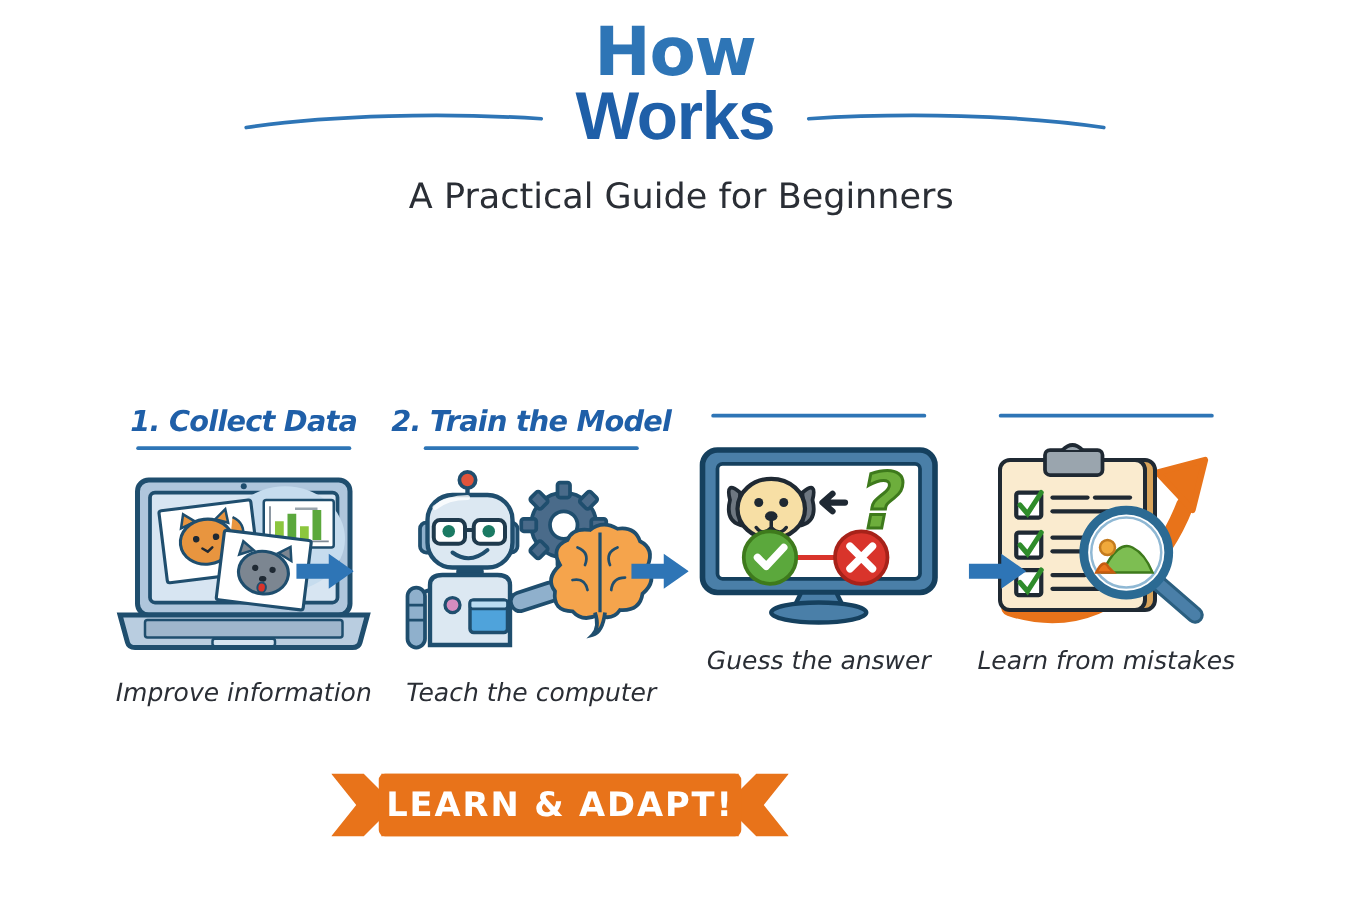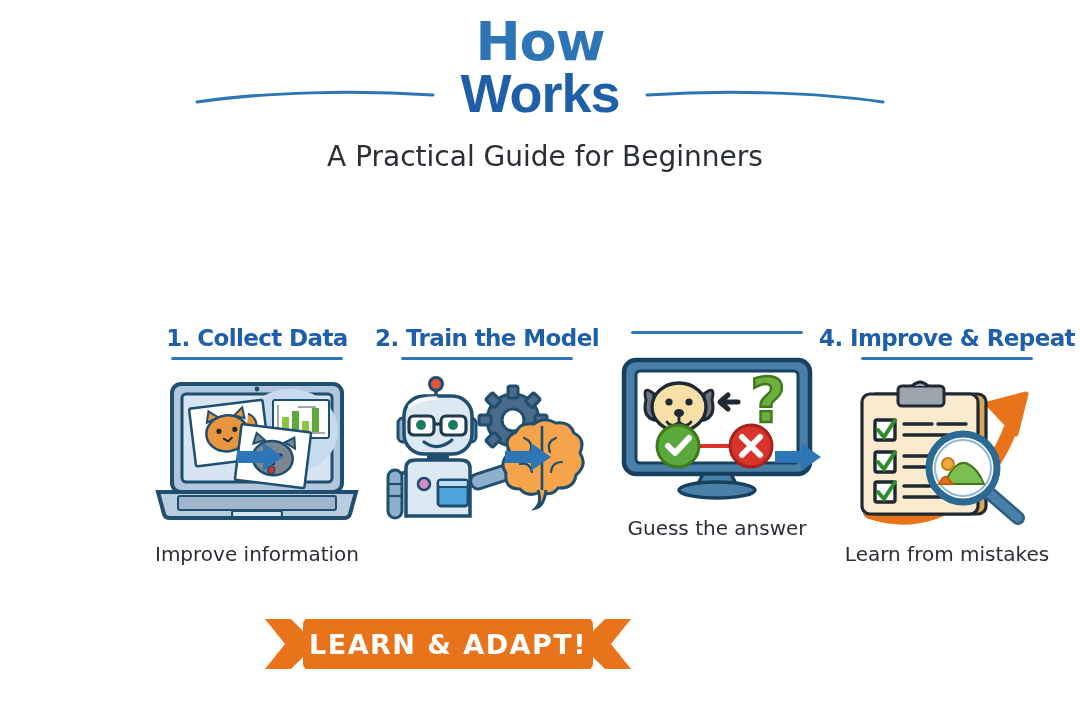--- a/index.html
+++ b/index.html
@@ -87,23 +87,24 @@
   
   .steps {
     position: absolute;
     top: 325px;
     left: 0;
     width: 1080px;
     height: 270px;
     display: flex;
     flex-direction: row;
     align-items: flex-start;
-    justify-content: flex-end;
+    justify-content: center;
     padding: 0 18px;
     box-sizing: border-box;
+    font-style: italic;
   }
   .step {
     width: 230px;
     display: flex;
     flex-direction: column;
     align-items: center;
     position: relative;
   }
   .step-heading {
     font-family: "DejaVu Sans", sans-serif;
@@ -320,20 +321,21 @@
           <rect x="90" y="94" width="40" height="15" rx="7" fill="#8FB0CC" stroke="#1F4E6E" stroke-width="3" transform="rotate(-18 110 101)"></rect>
 
           <g>
             <path d="M130 76 q-8 -14 6 -20 q4 -10 18 -8 q10 -8 22 -1 q14 -2 18 10 q12 6 6 20 q8 12 -4 22 q-2 14 -18 13 q-6 9 -18 4 q-12 6 -20 -3 q-16 0 -14 -16 q-8 -10 4 -21 z" fill="#F5A44C" stroke="#1F4E6E" stroke-width="3"></path>
             <path d="M162 50 v64" fill="none" stroke="#1F4E6E" stroke-width="2.6"></path>
             <path d="M144 62 q10 4 6 14 M176 62 q-10 4 -6 14 M140 88 q10 -2 12 8 M182 86 q-10 0 -11 10" fill="none" stroke="#1F4E6E" stroke-width="2.2" stroke-linecap="round"></path>
             <path d="M158 114 q4 12 -2 18 q8 -2 10 -18" fill="#F5A44C" stroke="#1F4E6E" stroke-width="3"></path>
           </g>
         </svg>
       </div>
+      <div class="step-caption">Teach the computer</div>
     </div>
 
     <div class="step">
       <div class="step-underline"></div>
       <div class="step-art">
         <svg width="215" height="150" viewBox="0 0 215 150">
 
           <rect x="14" y="10" width="186" height="114" rx="12" fill="#4A7FA8" stroke="#15405E" stroke-width="4.5"></rect>
           <rect x="26" y="21" width="162" height="92" rx="4" fill="#FFFFFF" stroke="#15405E" stroke-width="3"></rect>
 
@@ -361,21 +363,20 @@
           <path d="M132 87 L150 105 M150 87 L132 105" fill="none" stroke="#FFFFFF" stroke-width="6" stroke-linecap="round"></path>
 
           <path d="M93 124 h28 l6 12 h-40 z" fill="#4A7FA8" stroke="#15405E" stroke-width="3.5"></path>
           <ellipse cx="107" cy="140" rx="38" ry="8" fill="#4A7FA8" stroke="#15405E" stroke-width="3.5"></ellipse>
         </svg>
       </div>
       <div class="step-caption">Guess the answer</div>
     </div>
 
     <div class="step">
-      <div class="step-heading">4. Improve &amp; Repeat</div>
       <div class="step-underline"></div>
       <div class="step-art">
         <svg width="215" height="150" viewBox="0 0 215 150">
 
           <g>
             <path d="M30 136 q56 18 100 -22 q26 -24 40 -60" fill="none" stroke="#E8731A" stroke-width="14" stroke-linecap="round"></path>
             <path d="M148 28 L186 18 L176 58 Z" fill="#E8731A" stroke="#E8731A" stroke-width="5" stroke-linejoin="round"></path>
           </g>
 
           <rect x="28" y="18" width="118" height="120" rx="8" fill="#D9A45B" stroke="#1F2933" stroke-width="3.2"></rect>

